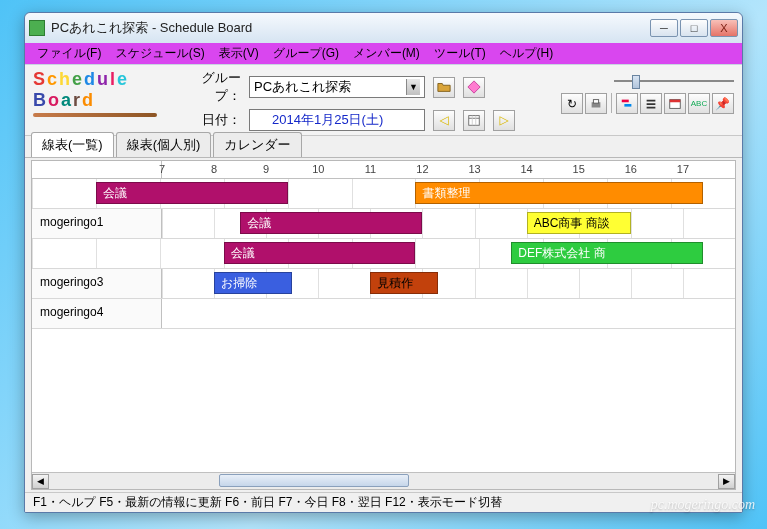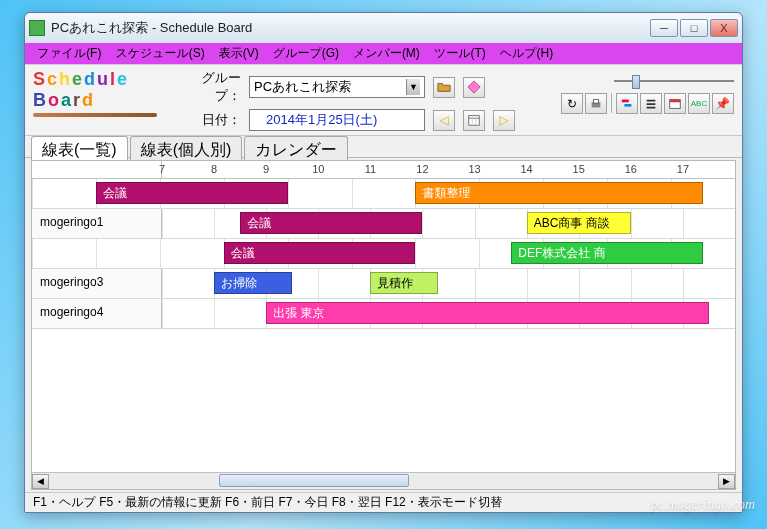--- a/index.html
+++ b/index.html
@@ -23,30 +23,30 @@
 .logo .row2 { font-size: 18px; font-weight: bold; letter-spacing: 2px; }
 .logo .row2 span:nth-child(1){color:#3949ab} .logo .row2 span:nth-child(2){color:#d81b60}
 .logo .row2 span:nth-child(3){color:#00897b} .logo .row2 span:nth-child(4){color:#6d4c41}
 .logo .row2 span:nth-child(5){color:#fb8c00}
 .logo .bar{ height:4px; background:linear-gradient(90deg,#c77b4a,#8d5524); margin-top:2px; width:90%; border-radius:2px;}
 .controls { flex:1; display:flex; flex-direction:column; gap:4px; font-size:13px; }
 .crow { display:flex; align-items:center; gap:8px; }
 .crow label{ width:56px; text-align:right; }
 .groupsel { width:176px; height:22px; border:1px solid #7a7a7a; background:#fff; padding:1px 4px; font-size:13px; display:flex; align-items:center; justify-content:space-between;}
 .groupsel .dd{ width:14px; height:16px; background:linear-gradient(#e8e8e8,#c0c0c0); border-left:1px solid #888; display:flex; align-items:center; justify-content:center; font-size:9px;}
-.dateval { width:176px; height:22px; border:1px solid #7a7a7a; background:#fff; padding:1px 16px; font-size:13px; color:#1528c9; display:flex; align-items:center;}
+.dateval { width:176px; height:22px; border:1px solid #7a7a7a; background:#fff; padding:1px 22px; font-size:13px; color:#1528c9; display:flex; align-items:center;}
 .tbtn { width:22px; height:21px; background:linear-gradient(#fdfdfd,#e0e0e0); border:1px solid #a0a0a0; display:flex; align-items:center; justify-content:center; font-size:12px;}
 .tbtn svg{ width:14px; height:14px; }
 .sep{ width:1px; height:20px; background:#b0b0b0; margin:0 2px;}
 .right-tools{ display:flex; flex-direction:column; gap:4px; align-items:flex-end; padding-top:4px;}
 .slider{ width:120px; height:16px; position:relative;}
 .slider .track{ position:absolute; top:7px; left:0; right:0; height:2px; background:#888;}
 .slider .thumb{ position:absolute; top:2px; left:18px; width:8px; height:14px; background:linear-gradient(#d8e4f2,#b0c4dc); border:1px solid #6a84a0;}
 .tools2{ display:flex; gap:2px;}
-.tabs{ height:22px; display:flex; align-items:flex-start; padding-left:6px; background:#f0f0f0; border-bottom:1px solid #b8b8b8; font-size:16px;}
+.tabs{ height:22px; display:flex; align-items:flex-end; padding-left:6px; background:#f0f0f0; border-bottom:1px solid #b8b8b8; font-size:13px;}
 .tab{ padding:3px 10px; border:1px solid #a8a8a8; border-bottom:none; background:#ececec; margin-right:2px; border-radius:3px 3px 0 0;}
 .tab.active{ background:#fff; }
 .sheet{ flex:1; display:flex; flex-direction:column; background:#fff; border:1px solid #b8b8b8; margin:2px 6px; overflow:hidden;}
 .timehdr{ height:18px; border-bottom:1px solid #c0c0c0; display:flex;}
 .timehdr .nmcol{ width:130px; border-right:1px solid #c0c0c0;}
 .timehdr .hrs{ flex:1; position:relative; font-size:11px; color:#444;}
 .timehdr .hrs span{ position:absolute; top:2px; transform:translateX(-50%);}
 .gridbody{ flex:1; position:relative; overflow:hidden;}
 .row{ height:30px; border-bottom:1px solid #d8d8d8; display:flex;}
 .row .nm{ width:130px; border-right:1px solid #c0c0c0; font-size:12px; padding:6px 8px; background:#fafafa;}
@@ -257,41 +257,25 @@
               <div style="left: 27.2727%;"></div>
               <div style="left: 36.3636%;"></div>
               <div style="left: 45.4545%;"></div>
               <div style="left: 54.5455%;"></div>
               <div style="left: 63.6364%;"></div>
               <div style="left: 72.7273%;"></div>
               <div style="left: 81.8182%;"></div>
               <div style="left: 90.9091%;"></div>
             </div>
             <div class="evt" style="left: 9.09091%; width: 13.6364%; background: rgb(58, 95, 224);">お掃除</div>
-            <div class="evt" style="left: 36.3636%; width: 11.8182%; background: #bef264; color: rgb(0, 0, 0);">見積作</div>
+            <div class="evt" style="left: 36.3636%; width: 11.8182%; background: #c2410c; color: rgb(0, 0, 0);">見積作</div>
           </div>
         </div>
         <div class="row">
           <div class="nm">mogeringo4</div>
-          <div class="cells">
-            <div class="grid-vlines">
-              <div style="left: 0%;"></div>
-              <div style="left: 9.09091%;"></div>
-              <div style="left: 18.1818%;"></div>
-              <div style="left: 27.2727%;"></div>
-              <div style="left: 36.3636%;"></div>
-              <div style="left: 45.4545%;"></div>
-              <div style="left: 54.5455%;"></div>
-              <div style="left: 63.6364%;"></div>
-              <div style="left: 72.7273%;"></div>
-              <div style="left: 81.8182%;"></div>
-              <div style="left: 90.9091%;"></div>
-            </div>
-            <div class="evt" style="left: 18.1818%; width: 77.2727%; background: rgb(255, 60, 172);">出張 東京</div>
-          </div>
         </div>
       </div>
     <div class="hscroll">
       <div class="ar">◀</div>
       <div class="track">
           <div class="thumb"></div>
         </div>
       <div class="ar">▶</div>
     </div>
   </div>

